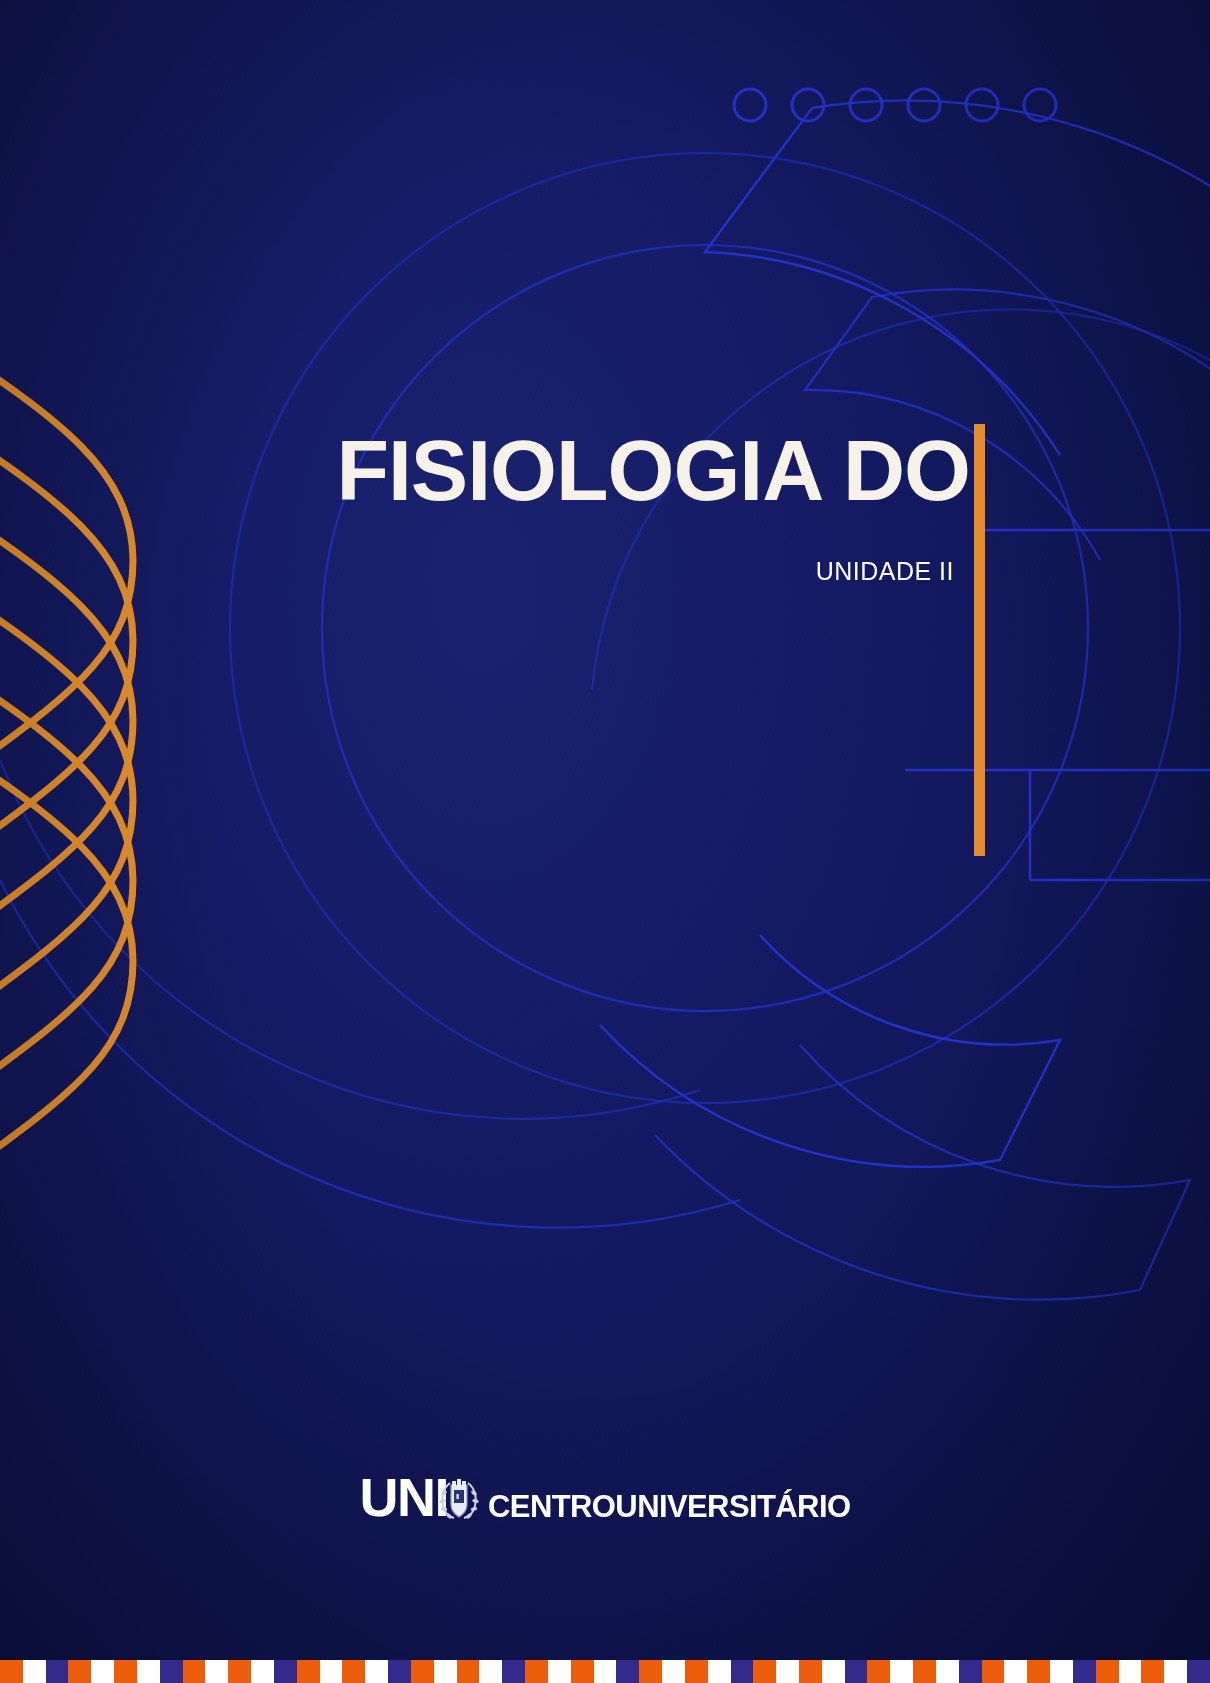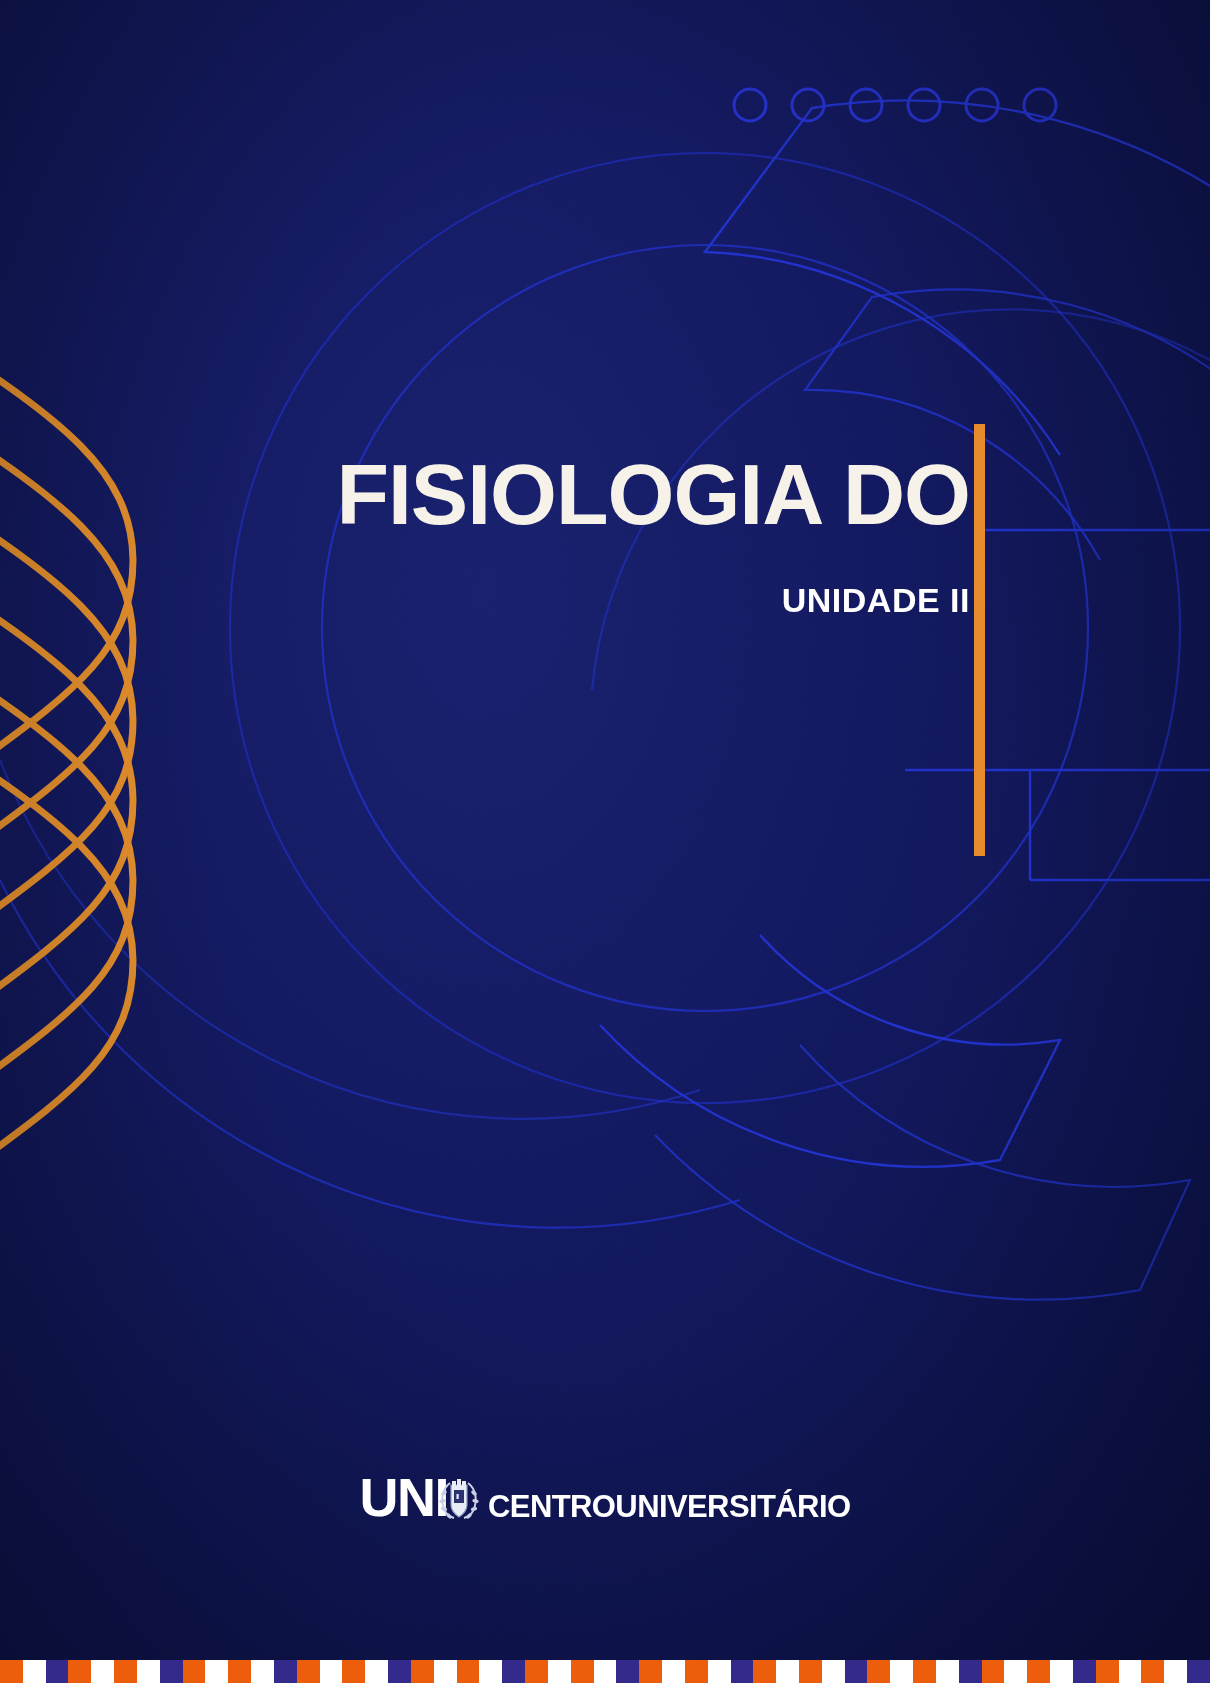--- a/index.html
+++ b/index.html
@@ -31,21 +31,21 @@
     position:absolute;inset:0;pointer-events:none;
     background:radial-gradient(ellipse at 50% 45%, rgba(255,255,255,0) 45%, rgba(0,0,0,.30) 100%);
   }
 
   .deco{position:absolute;inset:0;pointer-events:none;}
 
   
   .title-wrap{
     position:absolute;
     left:0; right:240px;
-    top:452px;
+    top:428px;
     text-align:right;
     z-index:6;
     padding-left:12px;
   }
   .t-line{
     color:#F6F2EA;
     font-weight:700;
     font-size:86px;
     line-height:.99;
     letter-spacing:-1px;
@@ -56,24 +56,24 @@
     color:#F6F2EA;
     font-weight:700;
     font-size:58px;
     line-height:1;
     letter-spacing:0px;
     margin:28px 0 0 0;
     white-space:nowrap;
   }
   .t-unit{
     color:#FFFFFF;
-    font-weight:700;
-    font-size:34px;
+    font-weight:400;
+    font-size:25px;
     letter-spacing:.5px;
-    margin:44px 0 0 0;
+    margin:44px 16px 0 0;
   }
 
   
   .orange-rule{
     position:absolute;
     left:974px; top:424px;
     width:11px; height:432px;
     background:#E68C2C;
     z-index:7;
   }

